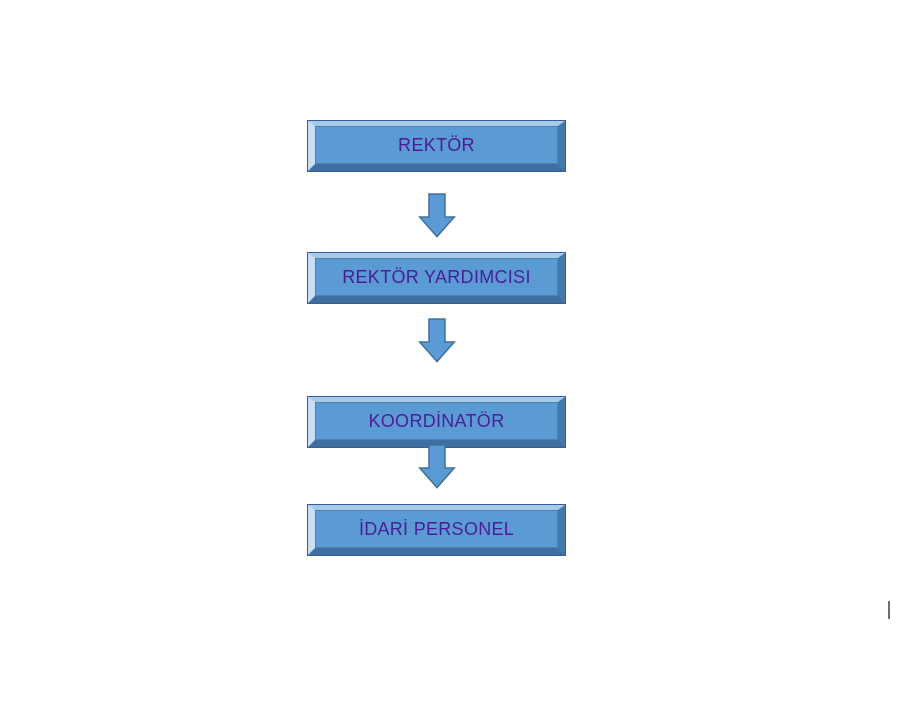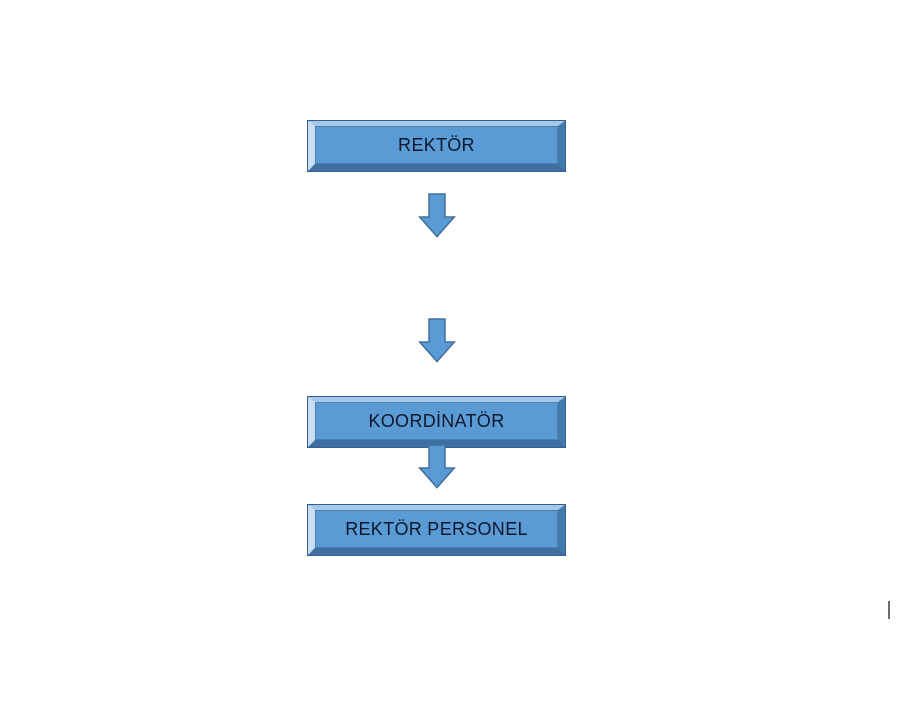--- a/index.html
+++ b/index.html
@@ -28,21 +28,21 @@
     border-left-color: #cadef3;
     border-right-color: #447aab;
     border-bottom-color: #3f6fa1;
     outline: 1px solid #366092;
     box-shadow: inset 0 0 0 1px rgba(43, 84, 126, 0.35);
     display: flex;
     align-items: center;
     justify-content: center;
   }
   .node-label {
-    color: #0f172a;
+    color: #4c1d95;
     font-size: 18px;
     letter-spacing: 0.3px;
     white-space: nowrap;
     text-align: center;
     line-height: 1;
     padding-bottom: 1px;
   }
   .arrow {
     position: absolute;
     left: 418px;
@@ -65,32 +65,35 @@
 <div class="canvas">
 
   <div class="org-node" style="top:121px">
     <span class="node-label">REKTÖR</span>
   </div>
 
   <svg class="arrow" style="top:193px" viewBox="0 0 38 45">
     <polygon points="11,1 27,1 27,24 36.3,24 19,43.6 1.7,24 11,24" fill="#5b9bd5" stroke="#41719c" stroke-width="1.5" stroke-linejoin="miter"></polygon>
   </svg>
 
+  <div class="org-node" style="top:253px">
+    <span class="node-label">REKTÖR YARDIMCISI</span>
+  </div>
 
   <svg class="arrow" style="top:318px" viewBox="0 0 38 45">
     <polygon points="11,1 27,1 27,24 36.3,24 19,43.6 1.7,24 11,24" fill="#5b9bd5" stroke="#41719c" stroke-width="1.5" stroke-linejoin="miter"></polygon>
   </svg>
 
   <div class="org-node" style="top:397px">
     <span class="node-label">KOORDİNATÖR</span>
   </div>
 
   <svg class="arrow" style="top:444px" viewBox="0 0 38 45">
     <polygon points="11,1 27,1 27,24 36.3,24 19,43.6 1.7,24 11,24" fill="#5b9bd5" stroke="#41719c" stroke-width="1.5" stroke-linejoin="miter"></polygon>
   </svg>
 
   <div class="org-node" style="top:505px">
-    <span class="node-label">REKTÖR PERSONEL</span>
+    <span class="node-label">İDARİ PERSONEL</span>
   </div>
 
   <div class="text-caret"></div>
 
 </div>
 
 </body></html>

